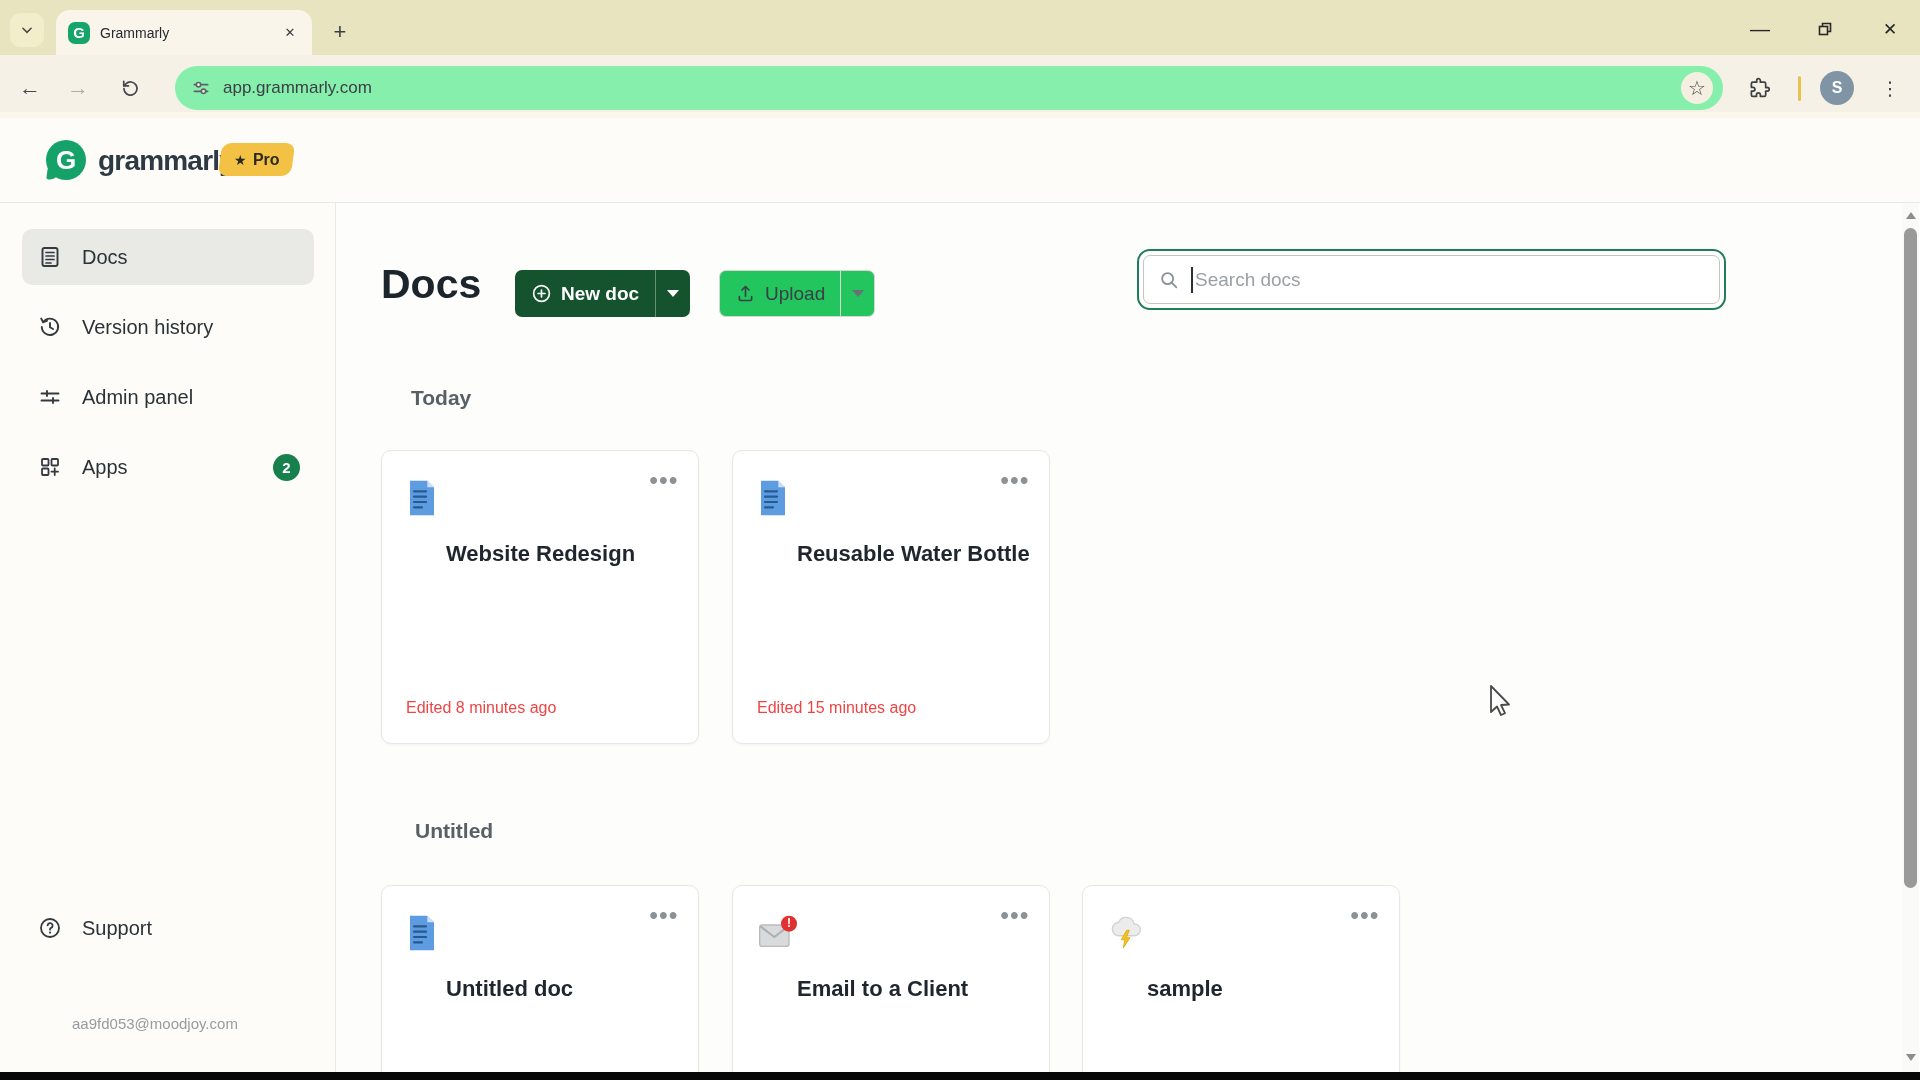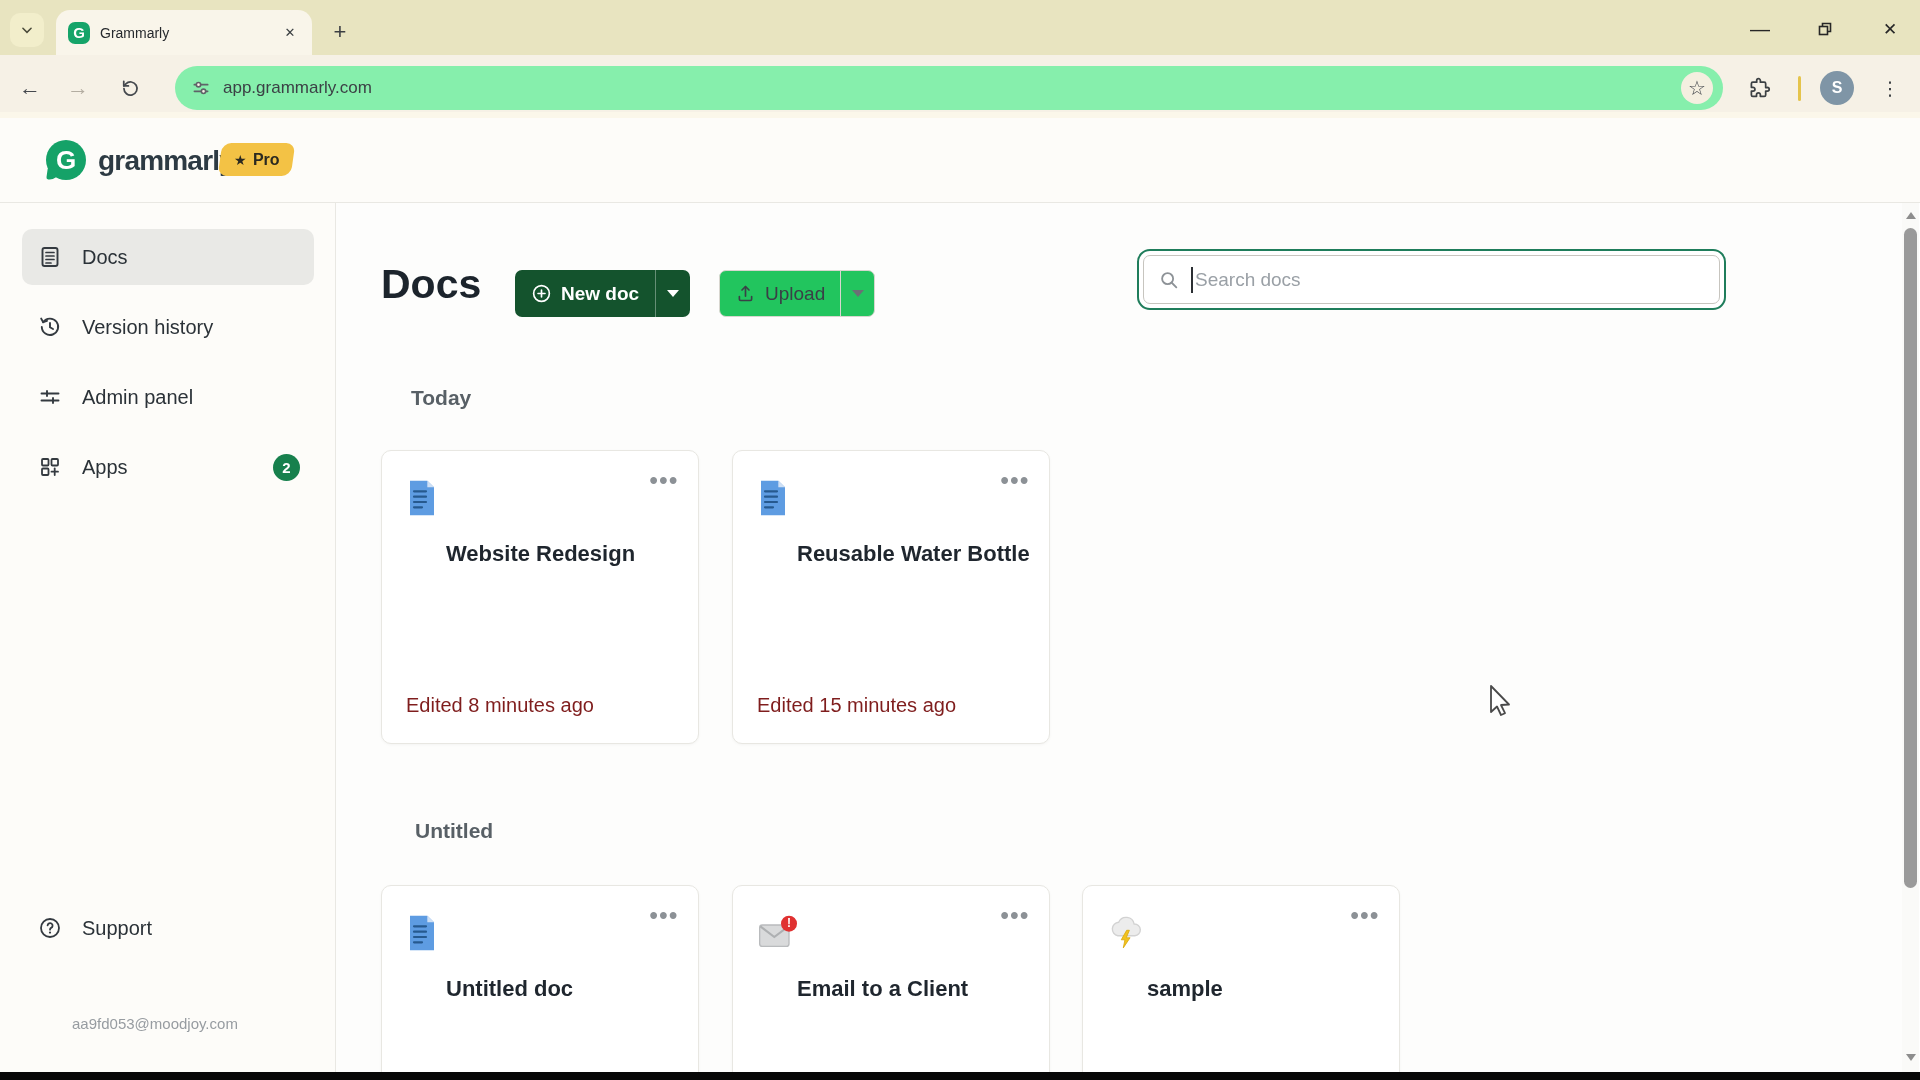--- a/index.html
+++ b/index.html
@@ -107,21 +107,21 @@
   .lbl-earlier { left:79px; top:616px; }
 
   .card { position:absolute; width:318px; height:294px; background:#fff;
     border:1px solid #e8e7e2; border-radius:10px; box-shadow:0 1px 3px rgba(0,0,0,0.04); }
   .row1 { top:247px; } .row2 { top:682px; }
   .c1 { left:45px; } .c2 { left:396px; } .c3 { left:746px; }
   .card-icon { position:absolute; left:24px; top:28px; }
   .card-menu { position:absolute; right:16px; top:14px; width:36px; height:30px; color:#8c9196;
     font-size:25px; letter-spacing:1px; display:flex; align-items:center; justify-content:center; }
   .card-title { position:absolute; left:24px; top:90px; font-size:22px; font-weight:bold; color:#1f262e;margin-left:40px; }
-  .card-meta { position:absolute; left:24px; bottom:26px; font-size:20px; color:#7f1d1d; }
+  .card-meta { position:absolute; left:24px; bottom:26px; font-size:16px; color:#ef4444; }
 
   
   .scrollbar { left:1902px; top:203px; width:17px; height:869px; background:#fafaf8; }
   .sb-arrow { position:absolute; left:0; width:17px; height:17px; display:flex; align-items:center;
     justify-content:center; }
   .sb-up { top:4px; } .sb-down { bottom:6px; }
   .sb-tri-up { width:0; height:0; border-left:5px solid transparent; border-right:5px solid transparent;
     border-bottom:7px solid #8d8d8d; }
   .sb-tri-down { width:0; height:0; border-left:5px solid transparent; border-right:5px solid transparent;
     border-top:7px solid #8d8d8d; }

